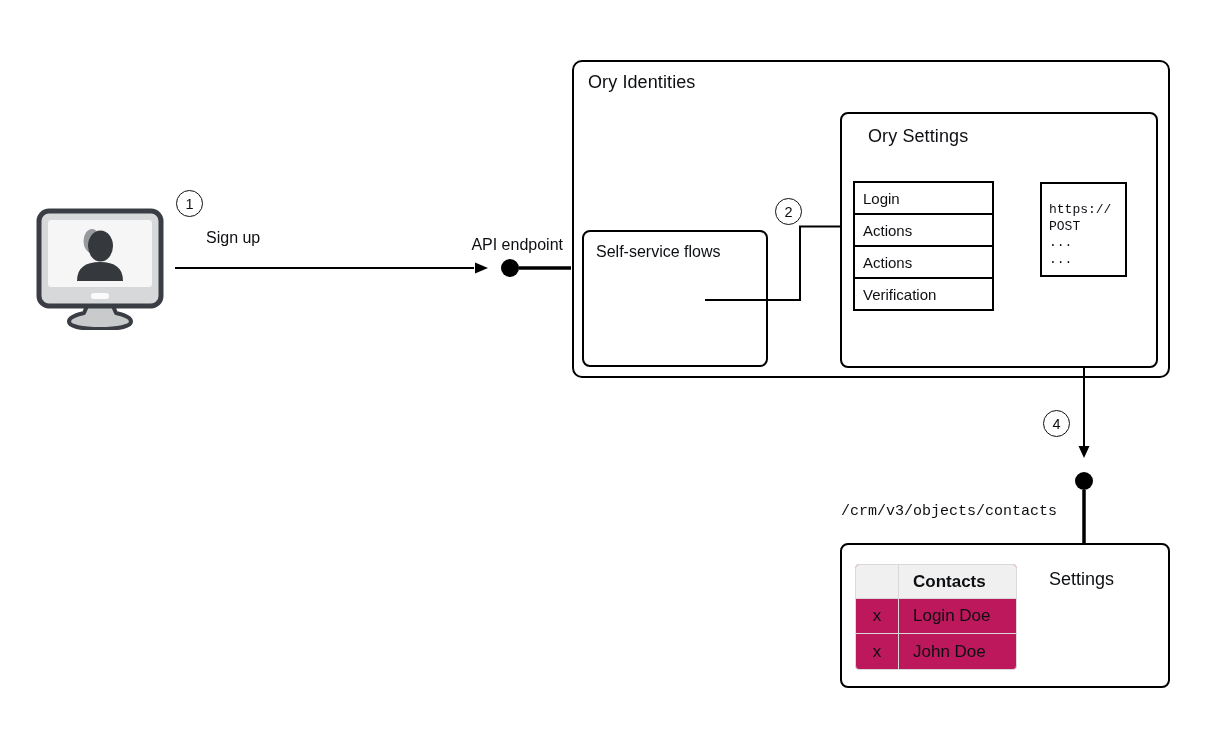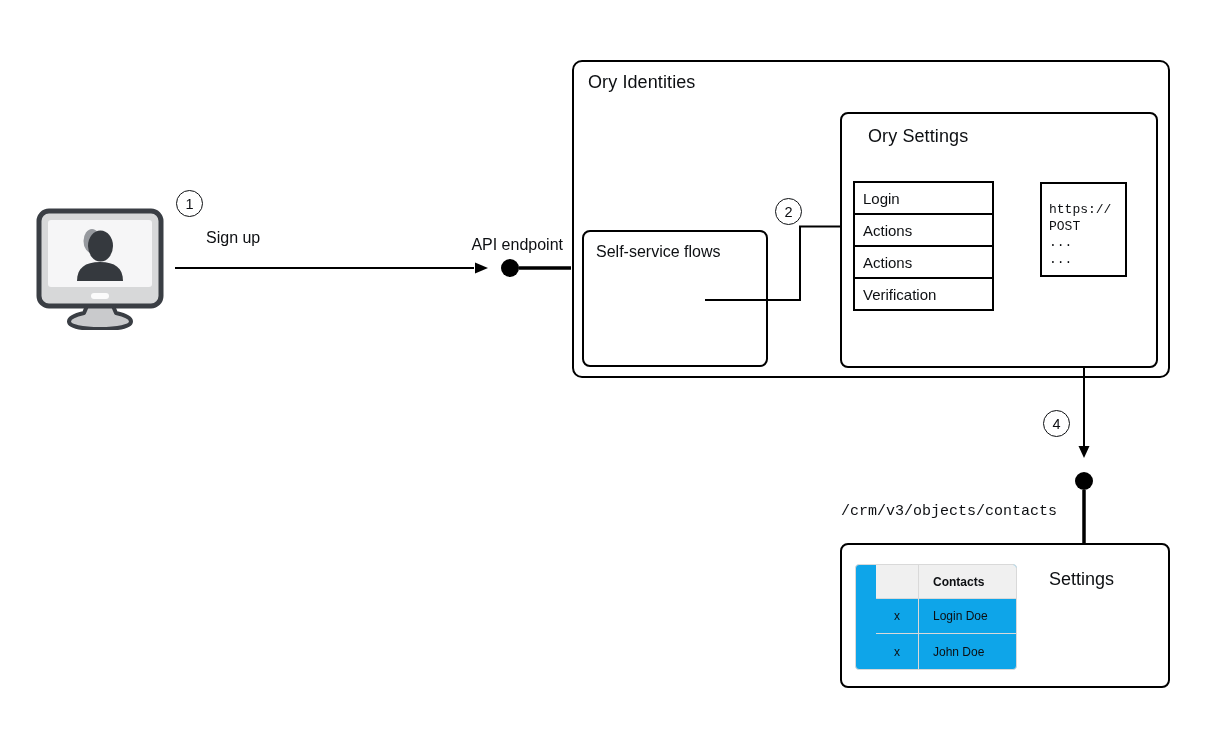--- a/index.html
+++ b/index.html
@@ -32,23 +32,23 @@
   
   .code-box{
     position:absolute;left:1040px;top:182px;width:87px;height:95px;border:2px solid #000;
     box-sizing:border-box;padding:18px 0 0 7px;background:#fff;
   }
   .code-line{font-family:"Liberation Mono","DejaVu Sans Mono",monospace;font-size:13px;line-height:16.5px;white-space:pre;}
 
   
   .contacts-table{
     position:absolute;left:855px;top:564px;width:162px;
-    border:1px solid #d9d9d9;border-radius:4px;overflow:hidden;background:#0ea5e9;
+    border:1px solid #d9d9d9;border-radius:4px;overflow:hidden;background:#be185d;
     display:grid;grid-template-columns:43px 1fr;grid-template-rows:34px 35px 35px;
-    font-size:12px;box-sizing:border-box;padding-left:20px;
+    font-size:17px;box-sizing:border-box;
   }
   .ct-cell{display:flex;align-items:center;border-bottom:1px solid #d9d9d9;border-right:1px solid #d9d9d9;box-sizing:border-box;}
   .ct-cell.last-col{border-right:none;padding-left:14px;}
   .ct-cell.first-col{justify-content:center;}
   .ct-cell.hdr{background:#f0f0f0;font-weight:bold;}
   .ct-cell.bottom{border-bottom:none;}
 </style>
 </head>
 <body>
 

